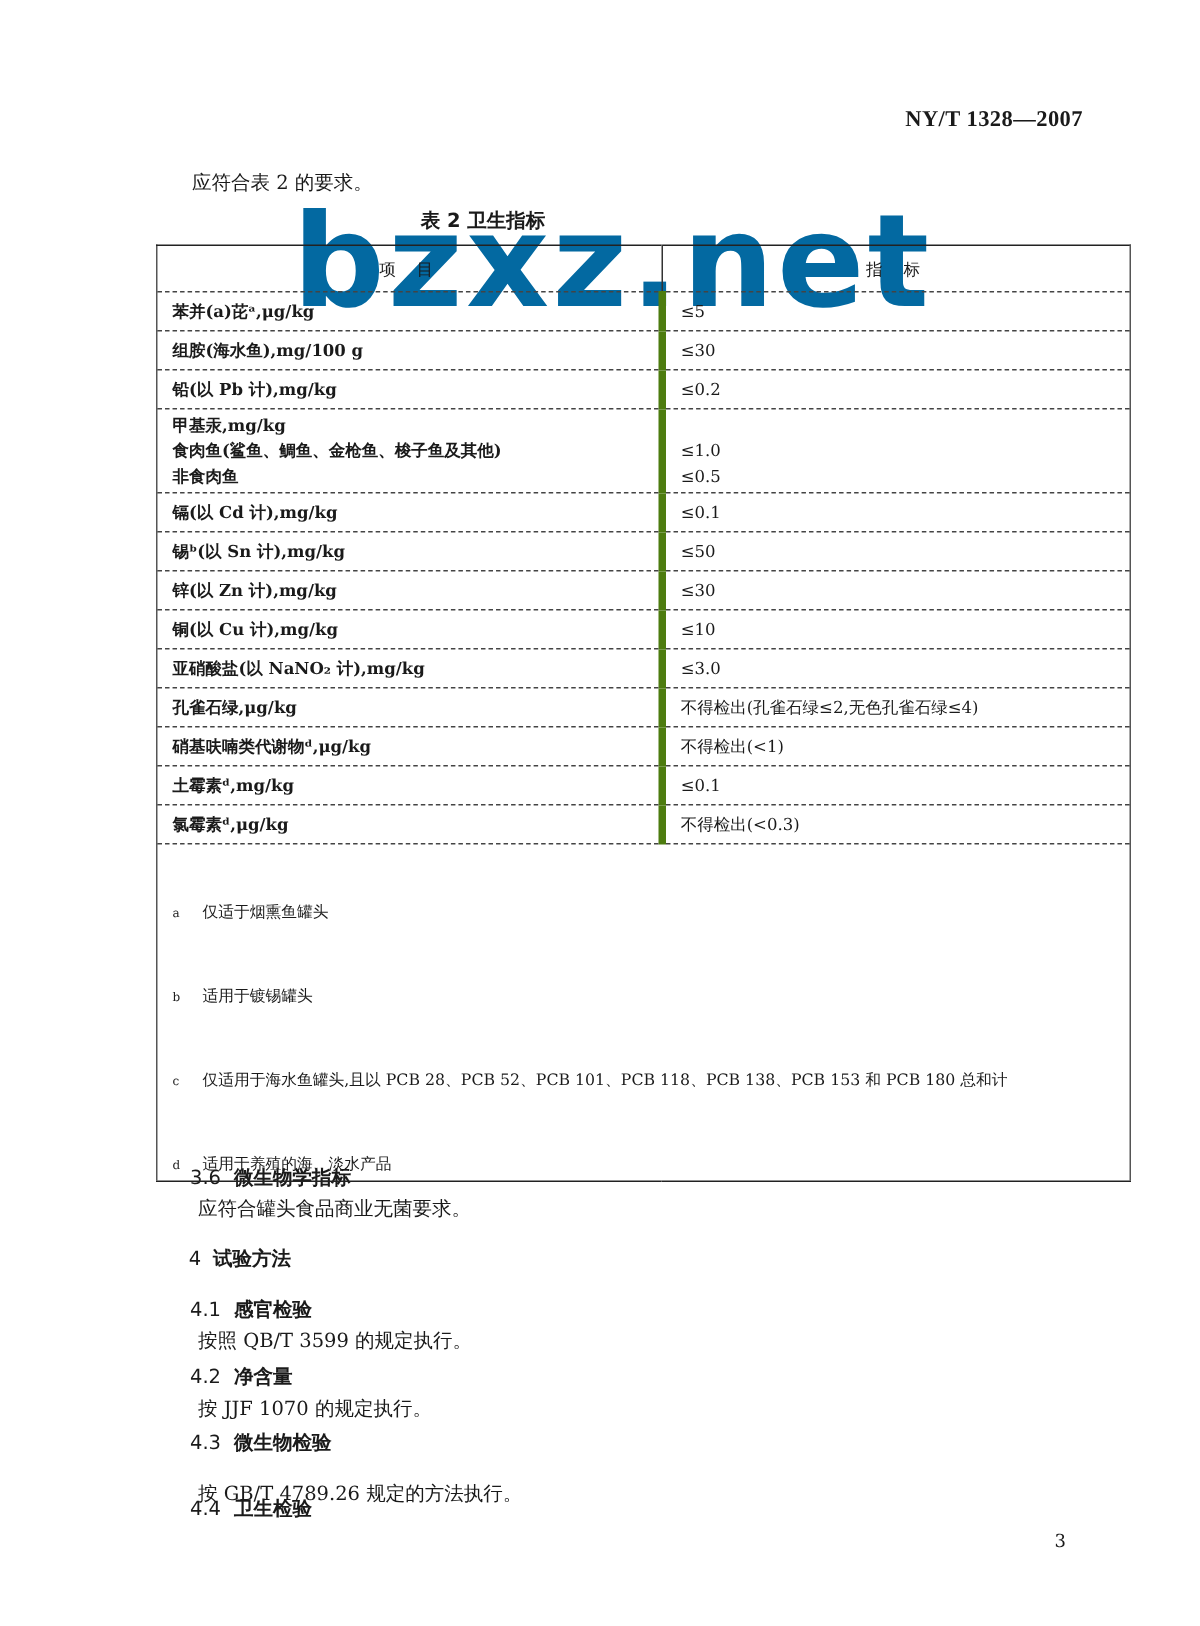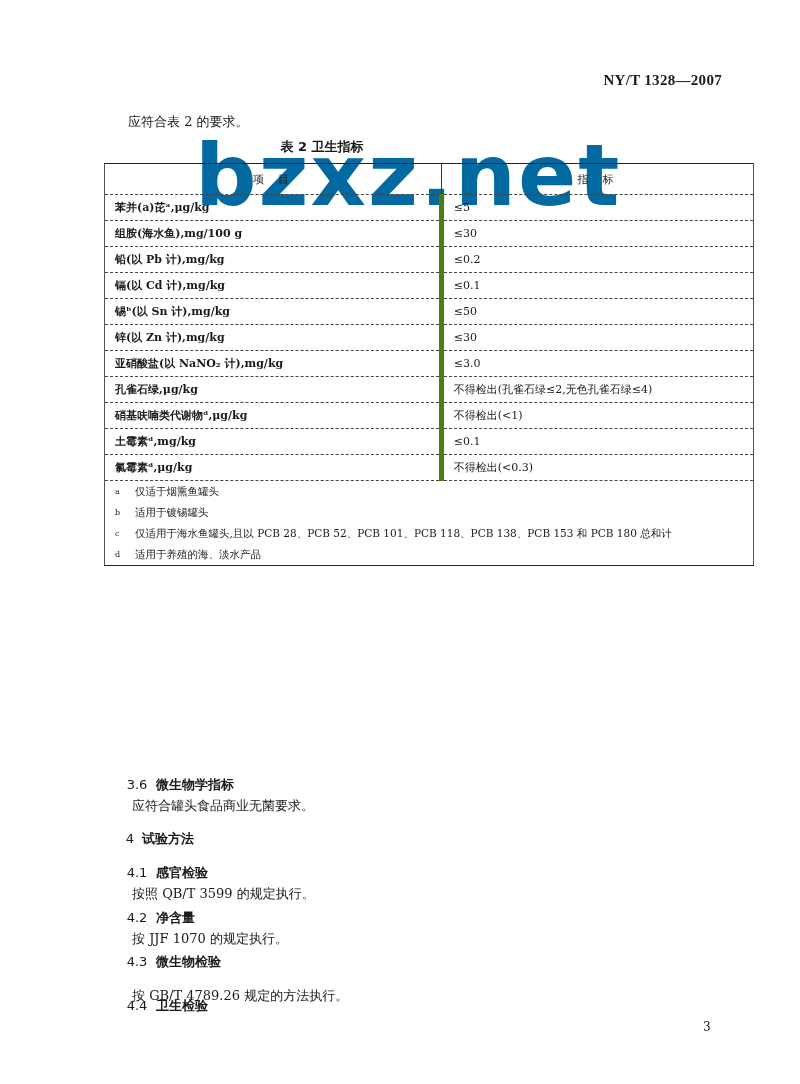--- a/index.html
+++ b/index.html
@@ -37,21 +37,21 @@
     padding: 0 0 0 10px; vertical-align: middle; font-weight: normal;
   }
   table.hyg th { height: 30px; text-align: center; font-size: 11px; letter-spacing: 14px; }
   table.hyg td.c1 { width: 316px; border-right: 5px solid #4d7c0f; font-weight: bold; }
   table.hyg td.c2 { width: 292px; }
   table.hyg th.c1 { border-right: 1px solid #333; }
   table.hyg tr { height: 26px; }
   table.hyg .lines div { line-height: 17px; }
   table.hyg { border-top: 1.5px solid #222; border-left: 1px solid #555; border-right: 1px solid #555; }
   .notes-row td { border-bottom: 1.5px solid #222 !important; padding: 8px 0 10px 10px; }
-  .note { font-size: 10.5px; line-height: 21px; }
+  .note { font-size: 10.5px; line-height: 21px; margin-top: 35px; }
   .note .mk { display: inline-block; width: 20px; font-size: 8px; vertical-align: top; }
   .sec { position: absolute; left: 118px; font-size: 13px; text-align: center; }
   .sec .num { font-family: "DejaVu Sans", "Liberation Sans", sans-serif; display: inline-block; width: 38px; }
   .sec .hd { font-family: "DejaVu Sans", "Liberation Sans", sans-serif; font-weight: bold; }
   .para { position: absolute; left: 132px; font-size: 13px; }
   .page-num { position: absolute; top: 1020px; left: 703px; font-size: 12px; }
 </style>
 </head>
 <body>
 
@@ -73,31 +73,47 @@
       <td class="c2">≤5</td>
     </tr>
     <tr>
       <td class="c1">组胺(海水鱼),mg/100 g</td>
       <td class="c2">≤30</td>
     </tr>
     <tr>
       <td class="c1">铅(以 Pb 计),mg/kg</td>
       <td class="c2">≤0.2</td>
     </tr>
+    <tr style="height:56px">
+      <td class="c1 lines">
+        <div>甲基汞,mg/kg</div>
+        <div>食肉鱼(鲨鱼、鲷鱼、金枪鱼、梭子鱼及其他)</div>
+        <div>非食肉鱼</div>
+      </td>
+      <td class="c2 lines">
+        <div>&nbsp;</div>
+        <div>≤1.0</div>
+        <div>≤0.5</div>
+      </td>
+    </tr>
     <tr>
       <td class="c1">镉(以 Cd 计),mg/kg</td>
       <td class="c2">≤0.1</td>
     </tr>
     <tr>
       <td class="c1">锡ᵇ(以 Sn 计),mg/kg</td>
       <td class="c2">≤50</td>
     </tr>
     <tr>
       <td class="c1">锌(以 Zn 计),mg/kg</td>
       <td class="c2">≤30</td>
+    </tr>
+    <tr>
+      <td class="c1">铜(以 Cu 计),mg/kg</td>
+      <td class="c2">≤10</td>
     </tr>
     <tr>
       <td class="c1">亚硝酸盐(以 NaNO₂ 计),mg/kg</td>
       <td class="c2">≤3.0</td>
     </tr>
     <tr>
       <td class="c1">孔雀石绿,μg/kg</td>
       <td class="c2">不得检出(孔雀石绿≤2,无色孔雀石绿≤4)</td>
     </tr>
     <tr>

